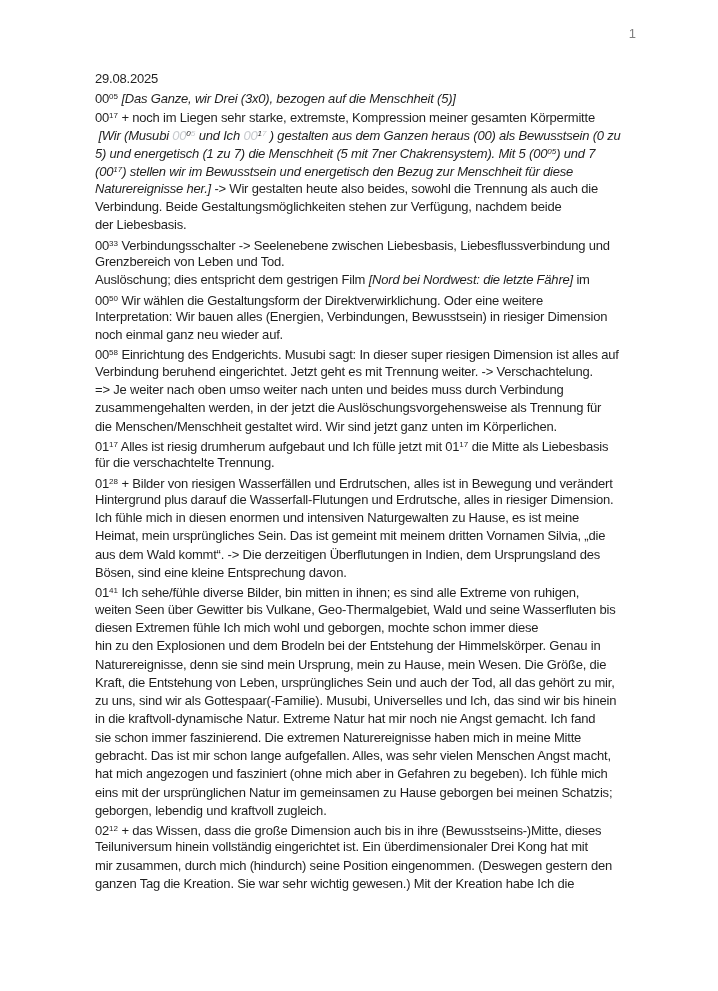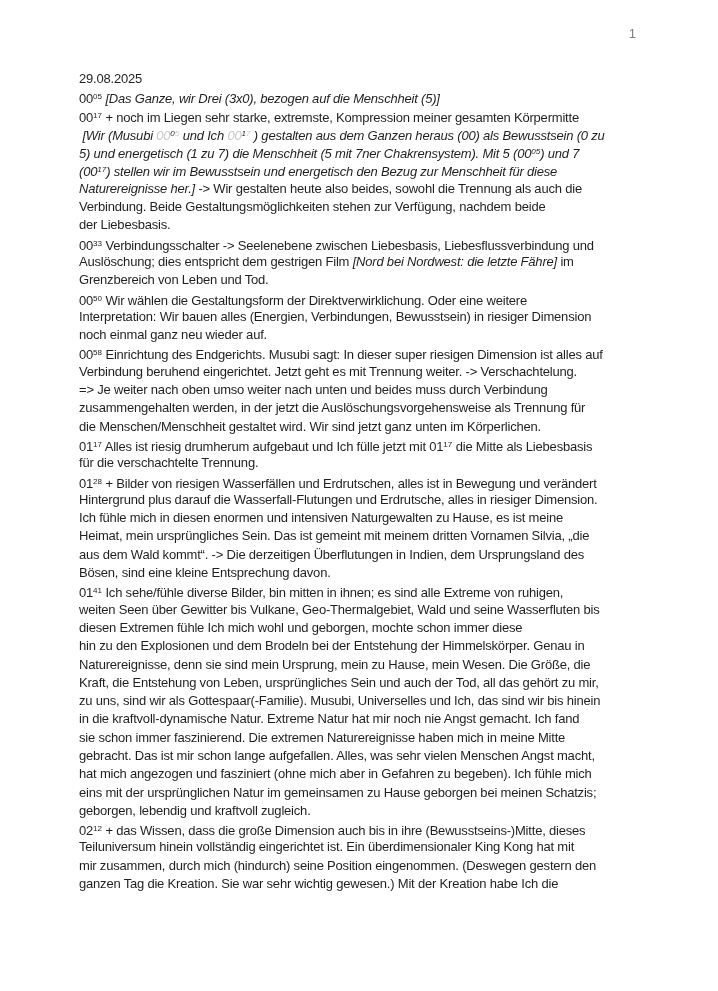--- a/index.html
+++ b/index.html
@@ -18,21 +18,21 @@
   }
   .page-number {
     position: absolute;
     top: 26px;
     right: 82px;
     font-size: 13px;
     color: var(--pagenum, #7f7f7f);
   }
   .doc {
     position: absolute;
-    left: 79px;
+    left: 95px;
     top: 70px;
     width: 615px;
     font-size: 13px;
     line-height: 18.3px;
     letter-spacing: -0.2px;
   }
   .line {
     white-space: pre;
     height: 18.3px;
   }
@@ -58,22 +58,22 @@
     <div id="lines">
         <div class="line"><span>00</span><span class="sup u">05</span><span> </span><span class="i">[Das Ganze, wir Drei (3x0), bezogen auf die Menschheit (5)]</span></div>
         <div class="line"><span>00</span><span class="sup u">17</span><span> + noch im Liegen sehr starke, extremste, Kompression meiner gesamten Körpermitte</span></div>
         <div class="line"><span class="i"> [Wir (Musubi </span><span class="i g">00</span><span class="i sup u">0</span><span class="i sup u g">5</span><span class="i"> und Ich </span><span class="i g">00</span><span class="i sup u">1</span><span class="i sup u g">7</span><span class="i"> ) gestalten aus dem Ganzen heraus (00) als Bewusstsein (0 zu</span></div>
         <div class="line"><span class="i">5) und energetisch (1 zu 7) die Menschheit (5 mit 7ner Chakrensystem). Mit 5 (00</span><span class="i sup u">05</span><span class="i">) und 7</span></div>
         <div class="line"><span class="i">(00</span><span class="i sup u">17</span><span class="i">) stellen wir im Bewusstsein und energetisch den Bezug zur Menschheit für diese</span></div>
         <div class="line"><span class="i">Naturereignisse her.]</span><span> -&gt; Wir gestalten heute also beides, sowohl die Trennung als auch die</span></div>
         <div class="line"><span>Verbindung. Beide Gestaltungsmöglichkeiten stehen zur Verfügung, nachdem beide</span></div>
         <div class="line"><span>der Liebesbasis.</span></div>
         <div class="line"><span>00</span><span class="sup u">33</span><span> Verbindungsschalter -&gt; Seelenebene zwischen Liebesbasis, Liebesflussverbindung und</span></div>
+        <div class="line"><span>Grenzbereich von Leben und Tod.</span></div>
         <div class="line"><span>Auslöschung; dies entspricht dem gestrigen Film </span><span class="i">[Nord bei Nordwest: die letzte Fähre]</span><span> im</span></div>
-        <div class="line"><span>Grenzbereich von Leben und Tod.</span></div>
         <div class="line"><span>00</span><span class="sup u">50</span><span> Wir wählen die Gestaltungsform der Direktverwirklichung. Oder eine weitere</span></div>
         <div class="line"><span>Interpretation: Wir bauen alles (Energien, Verbindungen, Bewusstsein) in riesiger Dimension</span></div>
         <div class="line"><span>noch einmal ganz neu wieder auf.</span></div>
         <div class="line"><span>00</span><span class="sup u">58</span><span> Einrichtung des Endgerichts. Musubi sagt: In dieser super riesigen Dimension ist alles auf</span></div>
         <div class="line"><span>Verbindung beruhend eingerichtet. Jetzt geht es mit Trennung weiter. -&gt; Verschachtelung.</span></div>
         <div class="line"><span>=&gt; Je weiter nach oben umso weiter nach unten und beides muss durch Verbindung</span></div>
         <div class="line"><span>zusammengehalten werden, in der jetzt die Auslöschungsvorgehensweise als Trennung für</span></div>
         <div class="line"><span>die Menschen/Menschheit gestaltet wird. Wir sind jetzt ganz unten im Körperlichen.</span></div>
         <div class="line"><span>01</span><span class="sup u">17</span><span> Alles ist riesig drumherum aufgebaut und Ich fülle jetzt mit 01</span><span class="sup u">17</span><span> die Mitte als Liebesbasis</span></div>
         <div class="line"><span>für die verschachtelte Trennung.</span></div>
@@ -90,18 +90,18 @@
         <div class="line"><span>Naturereignisse, denn sie sind mein Ursprung, mein zu Hause, mein Wesen. Die Größe, die</span></div>
         <div class="line"><span>Kraft, die Entstehung von Leben, ursprüngliches Sein und auch der Tod, all das gehört zu mir,</span></div>
         <div class="line"><span>zu uns, sind wir als Gottespaar(-Familie). Musubi, Universelles und Ich, das sind wir bis hinein</span></div>
         <div class="line"><span>in die kraftvoll-dynamische Natur. Extreme Natur hat mir noch nie Angst gemacht. Ich fand</span></div>
         <div class="line"><span>sie schon immer faszinierend. Die extremen Naturereignisse haben mich in meine Mitte</span></div>
         <div class="line"><span>gebracht. Das ist mir schon lange aufgefallen. Alles, was sehr vielen Menschen Angst macht,</span></div>
         <div class="line"><span>hat mich angezogen und fasziniert (ohne mich aber in Gefahren zu begeben). Ich fühle mich</span></div>
         <div class="line"><span>eins mit der ursprünglichen Natur im gemeinsamen zu Hause geborgen bei meinen Schatzis;</span></div>
         <div class="line"><span>geborgen, lebendig und kraftvoll zugleich.</span></div>
         <div class="line"><span>02</span><span class="sup u">12</span><span> + das Wissen, dass die große Dimension auch bis in ihre (Bewusstseins-)Mitte, dieses</span></div>
-        <div class="line"><span>Teiluniversum hinein vollständig eingerichtet ist. Ein überdimensionaler King Kong hat mit</span></div>
+        <div class="line"><span>Teiluniversum hinein vollständig eingerichtet ist. Ein überdimensionaler Drei Kong hat mit</span></div>
         <div class="line"><span>mir zusammen, durch mich (hindurch) seine Position eingenommen. (Deswegen gestern den</span></div>
         <div class="line"><span>ganzen Tag die Kreation. Sie war sehr wichtig gewesen.) Mit der Kreation habe Ich die</span></div>
       </div>
   </div>
 </div>
 
 </body></html>

